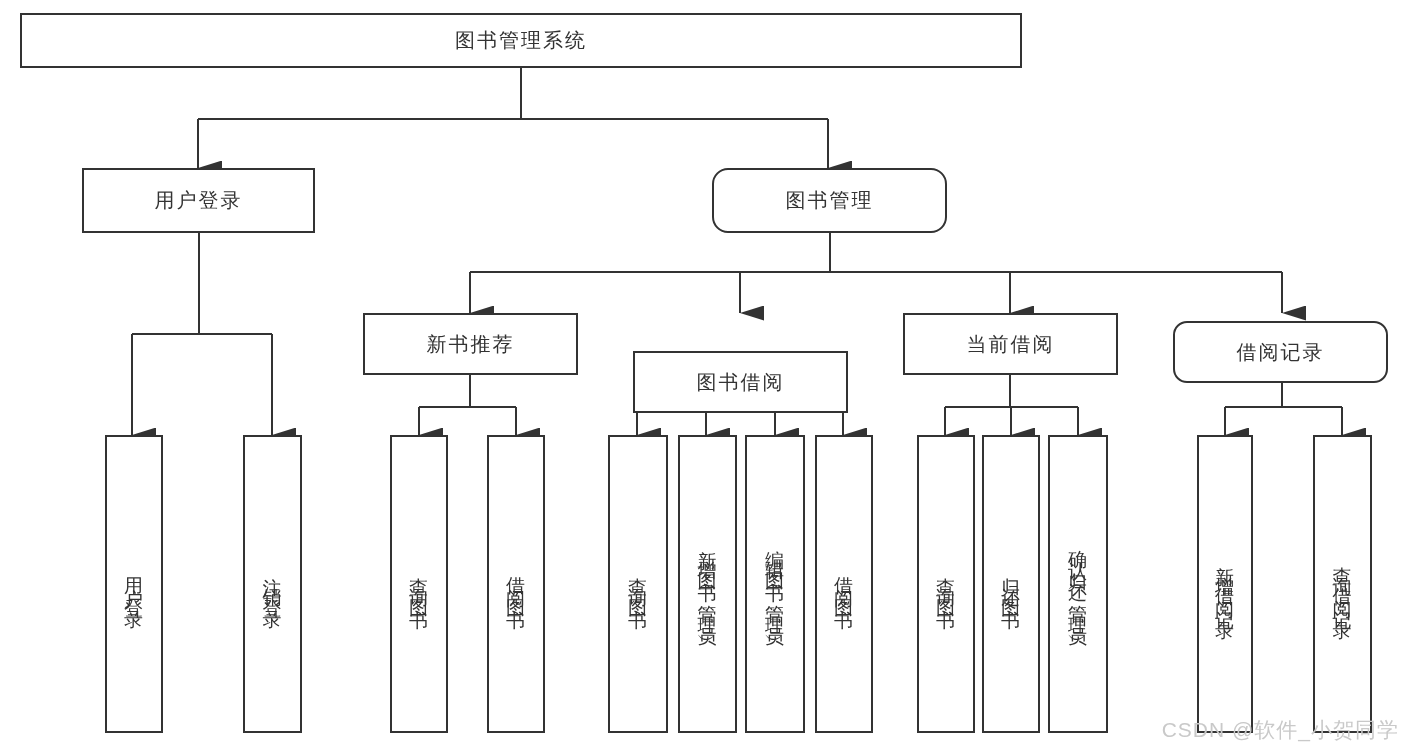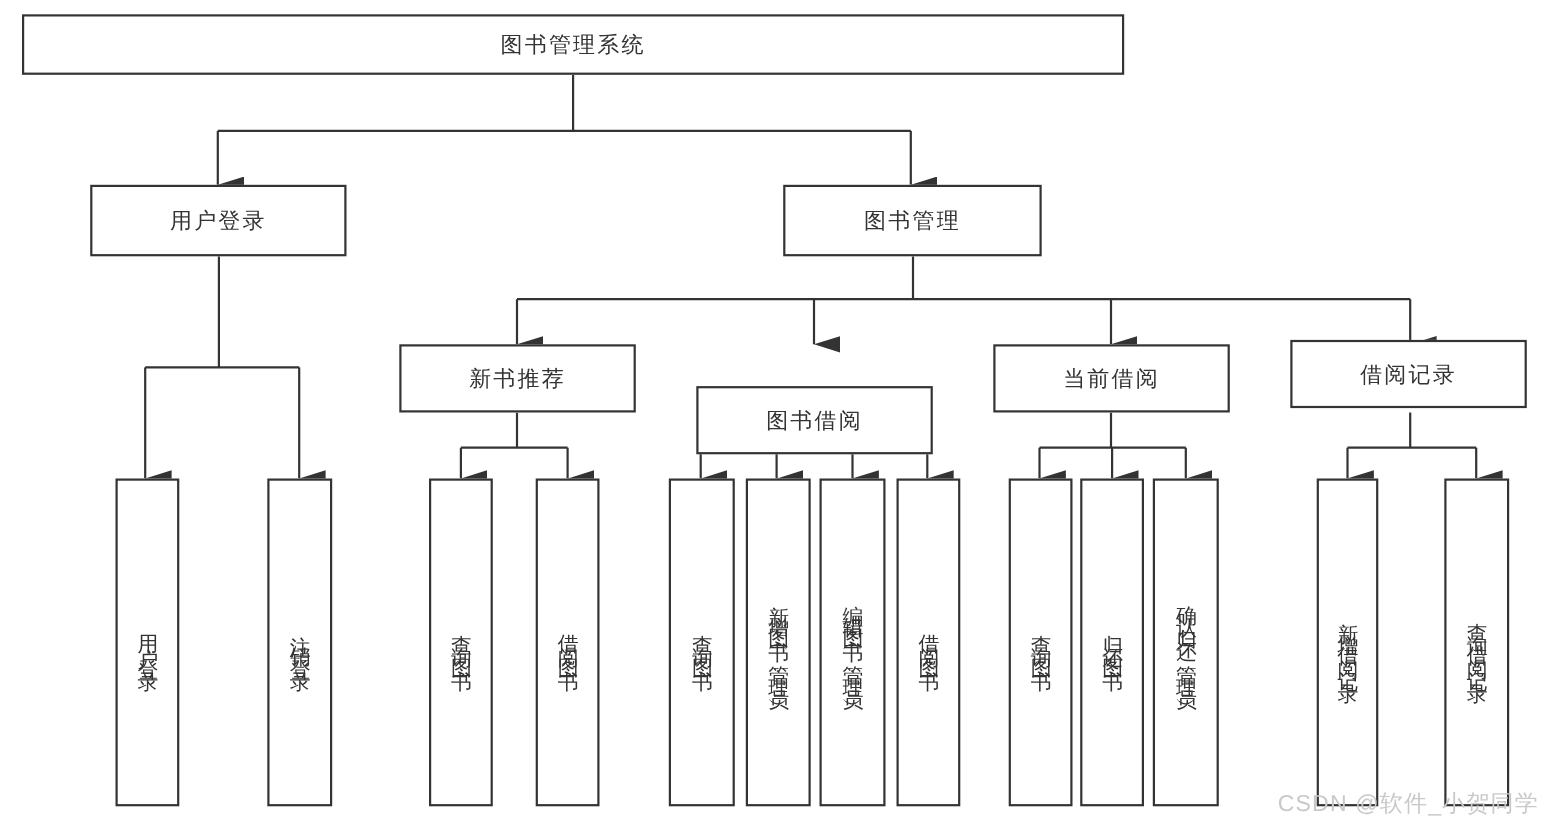--- a/index.html
+++ b/index.html
@@ -111,34 +111,34 @@
     </g>
   </svg>
 
   <div class="node h" style="left:20px; top:13px; width:1002px; height:55px;">
     <span>图书管理系统</span>
   </div>
 
   <div class="node h" style="left:82px; top:168px; width:233px; height:65px;">
     <span>用户登录</span>
   </div>
-  <div class="node h" style="left:712px; top:168px; width:235px; height:65px;">
+  <div class="node h" style="left:712px; top:168px; width:235px; height:65px;border-radius:16px;">
     <span>图书管理</span>
   </div>
 
   <div class="node h" style="left:363px; top:313px; width:215px; height:62px;">
     <span>新书推荐</span>
   </div>
   <div class="node h" style="left:633px; top:313px; width:215px; height:62px;margin-top:38px;">
     <span>图书借阅</span>
   </div>
   <div class="node h" style="left:903px; top:313px; width:215px; height:62px;font-family:Liberation Mono, monospace;">
     <span>当前借阅</span>
   </div>
-  <div class="node h" style="left:1173px; top:309px; width:215px; height:62px;">
+  <div class="node h" style="left:1173px; top:321px; width:215px; height:62px;border-radius:14px;">
     <span>借阅记录</span>
   </div>
 
   <div class="node v" style="left:105px; top:435px; width:58px; height:298px;">
     <span>用户登录</span>
   </div>
   <div class="node v" style="left:243px; top:435px; width:59px; height:298px;">
     <span>注销登录</span>
   </div>
 

